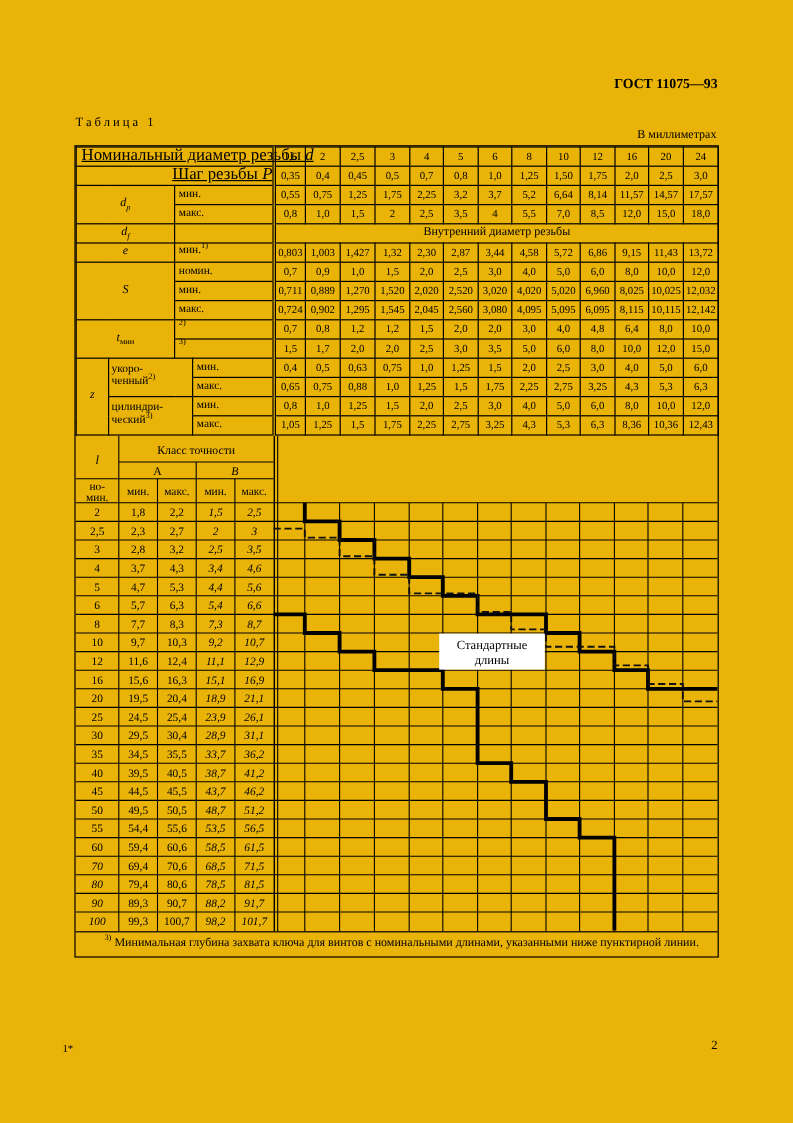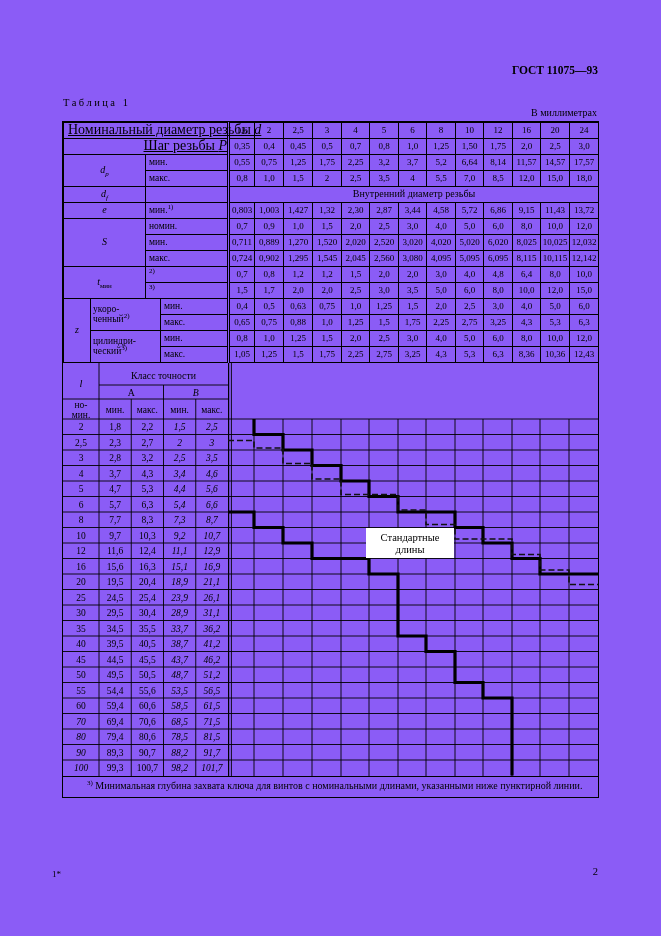--- a/index.html
+++ b/index.html
@@ -1,16 +1,16 @@
 <!DOCTYPE html>
 <html><head>
 <meta charset="utf-8">
 <style>
   html,body{margin:0;padding:0;background:#e8e8e8;}
-  .page{position:relative;width:661px;height:936px;background:#8b5cf6;margin:0 auto;
+  .page{position:relative;width:661px;height:936px;background:#eab308;margin:0 auto;
         font-family:"Liberation Serif","DejaVu Serif",serif;color:#000;overflow:hidden;}
   .gost{position:absolute;top:64px;right:63px;font-weight:bold;font-size:11.5px;}
   .tbl-title{position:absolute;top:97px;left:63px;font-size:10.5px;letter-spacing:2.5px;text-align:right;}
   .units{position:absolute;top:107px;right:64px;font-size:10px;}
   .doc-table{position:absolute;top:121px;left:62px;width:535px;border:1.5px solid #000;}
   table.upper{table-layout:fixed;width:535px;border-collapse:collapse;}
   table.upper td{border:1px solid #000;height:15px;padding:0;font-size:9px;text-align:center;
         vertical-align:middle;line-height:1.05;white-space:nowrap;overflow:visible;}
   table.upper td.lbl{text-align:right;padding-left:4px;font-size:14px;text-decoration:underline;}
   table.upper td.grp{font-size:10px;}
@@ -169,21 +169,21 @@
             <td class="sub" colspan="2" rowspan="1">мин.</td>
             <td class="val dbl" colspan="1" rowspan="1">0,711</td>
             <td class="val" colspan="1" rowspan="1">0,889</td>
             <td class="val" colspan="1" rowspan="1">1,270</td>
             <td class="val" colspan="1" rowspan="1">1,520</td>
             <td class="val" colspan="1" rowspan="1">2,020</td>
             <td class="val" colspan="1" rowspan="1">2,520</td>
             <td class="val" colspan="1" rowspan="1">3,020</td>
             <td class="val" colspan="1" rowspan="1">4,020</td>
             <td class="val" colspan="1" rowspan="1">5,020</td>
-            <td class="val" colspan="1" rowspan="1">6,020</td>
+            <td class="val" colspan="1" rowspan="1">6,960</td>
             <td class="val" colspan="1" rowspan="1">8,025</td>
             <td class="val" colspan="1" rowspan="1">10,025</td>
             <td class="val" colspan="1" rowspan="1">12,032</td>
           </tr>
           <tr>
             <td class="sub" colspan="2" rowspan="1">макс.</td>
             <td class="val dbl" colspan="1" rowspan="1">0,724</td>
             <td class="val" colspan="1" rowspan="1">0,902</td>
             <td class="val" colspan="1" rowspan="1">1,295</td>
             <td class="val" colspan="1" rowspan="1">1,545</td>

